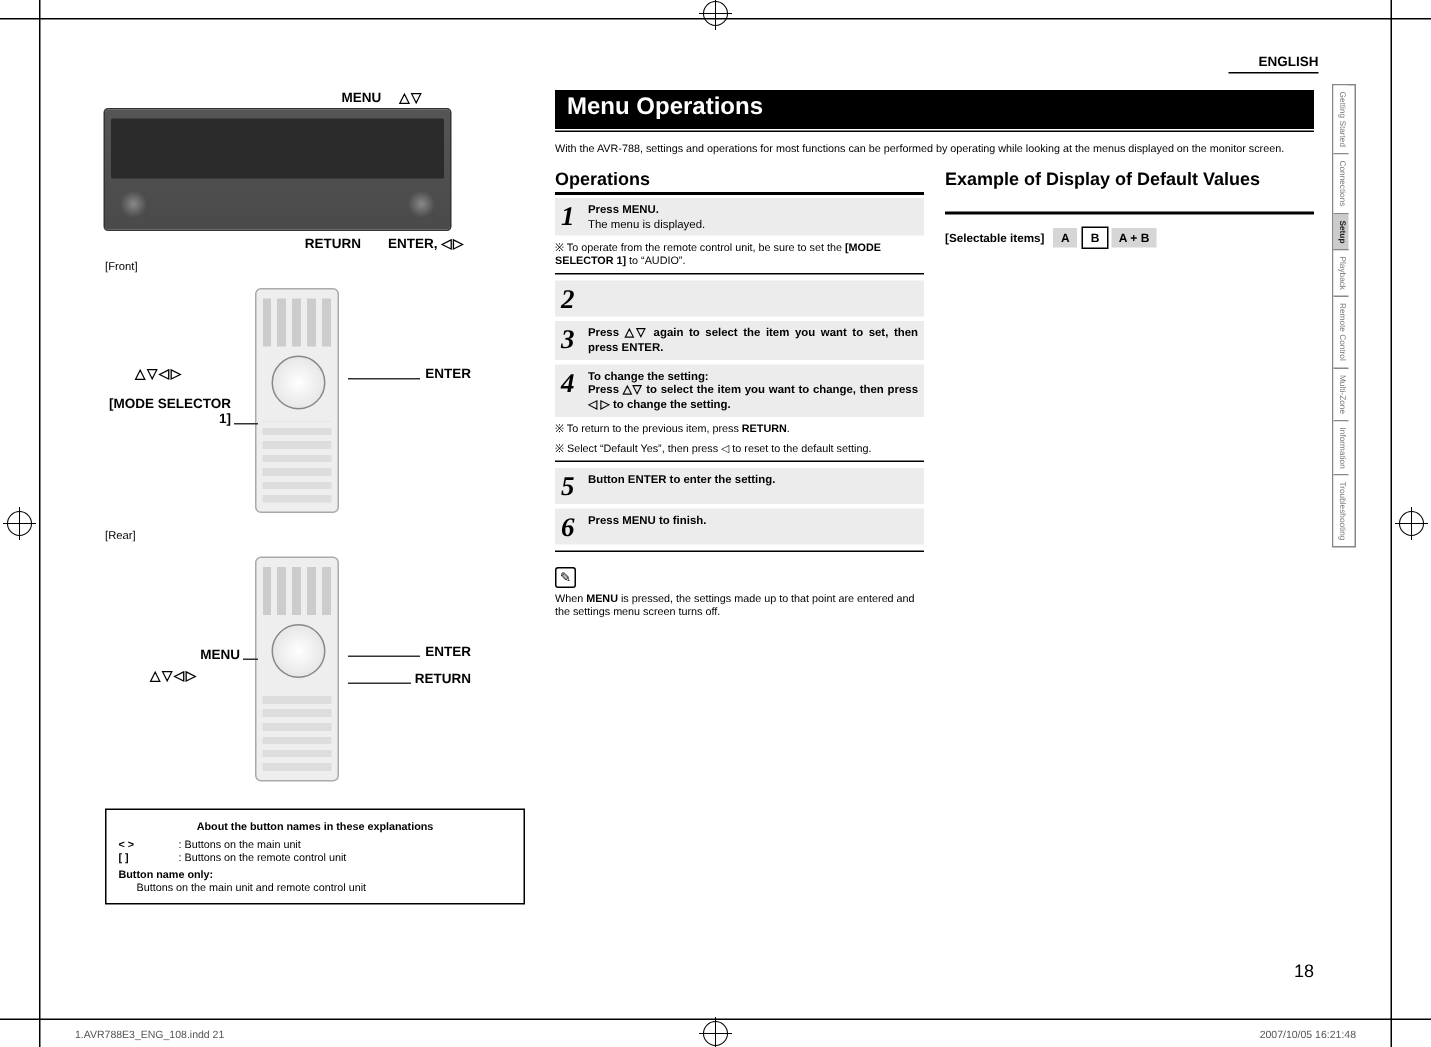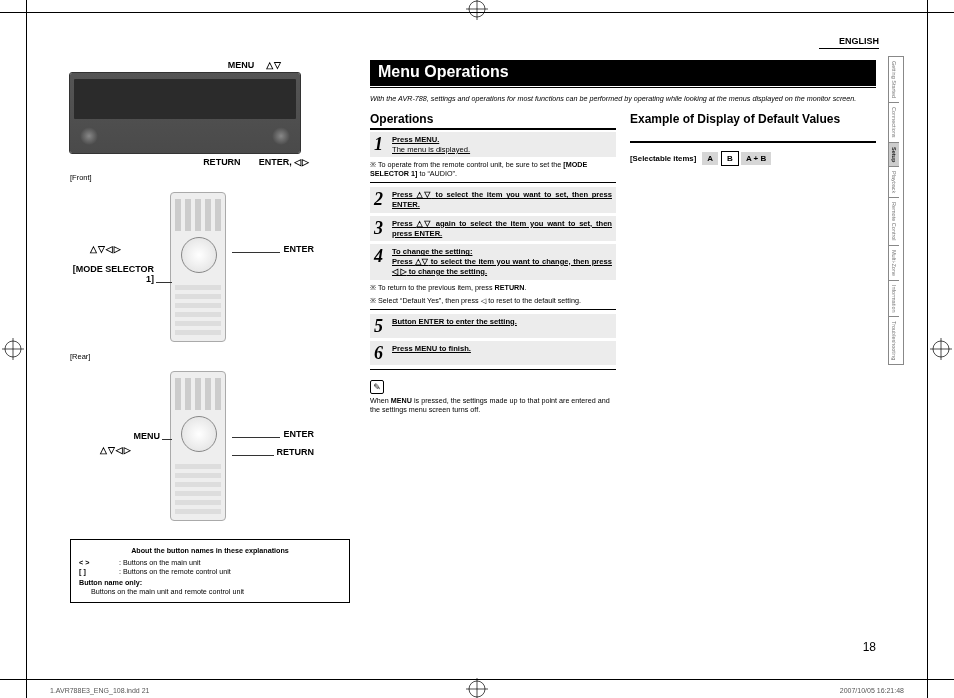--- a/index.html
+++ b/index.html
@@ -148,36 +148,35 @@
     font-size: 16px;
     padding: 3px 8px 5px;
     font-family: Arial, sans-serif;
   }
   .thin-rule { border-top: 1px solid #000; margin-top: 1px; }
   .intro {
     font-size: 7.2px;
     margin: 6px 0 10px;
     text-align: justify;
     line-height: 1.25;
-    font-style: italic;
   }
   .two-cols { display: flex; gap: 14px; }
   .col { flex: 1 1 0; min-width: 0; }
   .sect-title {
     font-weight: bold;
     font-size: 12px;
     border-bottom: 2px solid #000;
     padding-bottom: 2px;
     margin-bottom: 2px;
     line-height: 1.1;
   }
   .sub { font-size: 7.2px; border-bottom: 0.6px solid #000; padding-bottom: 3px; margin-bottom: 6px; }
   .step-row { display: flex; align-items: flex-start; background: #ececec; padding: 3px 4px; margin-bottom: 3px; }
   .step-num { font-family: Georgia, 'Times New Roman', serif; font-style: italic; font-weight: bold; font-size: 18px; line-height: 1; width: 18px; flex-shrink: 0; }
-  .step-text { font-size: 7.6px; line-height: 1.25; flex: 1; text-align: justify; text-decoration: underline; }
+  .step-text { font-size: 7.6px; line-height: 1.25; flex: 1; text-align: justify; }
   .step-text b { font-weight: bold; }
   .note { font-size: 7.2px; margin: 2px 0 4px; line-height: 1.25; }
   .note-ast::before { content: "※ "; }
   .tri-inline { font-size: 8px; }
   .divider { border-top: 0.6px solid #000; margin: 4px 0; }
 
   .pencil-icon {
     display: inline-flex;
     width: 14px; height: 14px;
     border: 0.6px solid #000;
@@ -338,21 +337,20 @@
         <div class="sect-title">Operations</div>
 
         <div class="step-row">
           <div class="step-num">1</div>
           <div class="step-text"><b>Press MENU.</b><br>The menu is displayed.</div>
         </div>
         <div class="note note-ast">To operate from the remote control unit, be sure to set the <b>[MODE SELECTOR 1]</b> to “AUDIO”.</div>
         <div class="divider"></div>
         <div class="step-row">
           <div class="step-num">2</div>
-          <div class="step-text"><b>Press <span class="tri-inline">△▽</span> to select the item you want to set, then press ENTER.</b></div>
         </div>
         <div class="step-row">
           <div class="step-num">3</div>
           <div class="step-text"><b>Press <span class="tri-inline">△▽</span> again to select the item you want to set, then press ENTER.</b></div>
         </div>
         <div class="step-row">
           <div class="step-num">4</div>
           <div class="step-text"><b>To change the setting:</b><br><b>Press <span class="tri-inline">△▽</span> to select the item you want to change, then press <span class="tri-inline">◁ ▷</span> to change the setting.</b></div>
         </div>
         <div class="note note-ast">To return to the previous item, press <b>RETURN</b>.</div>

